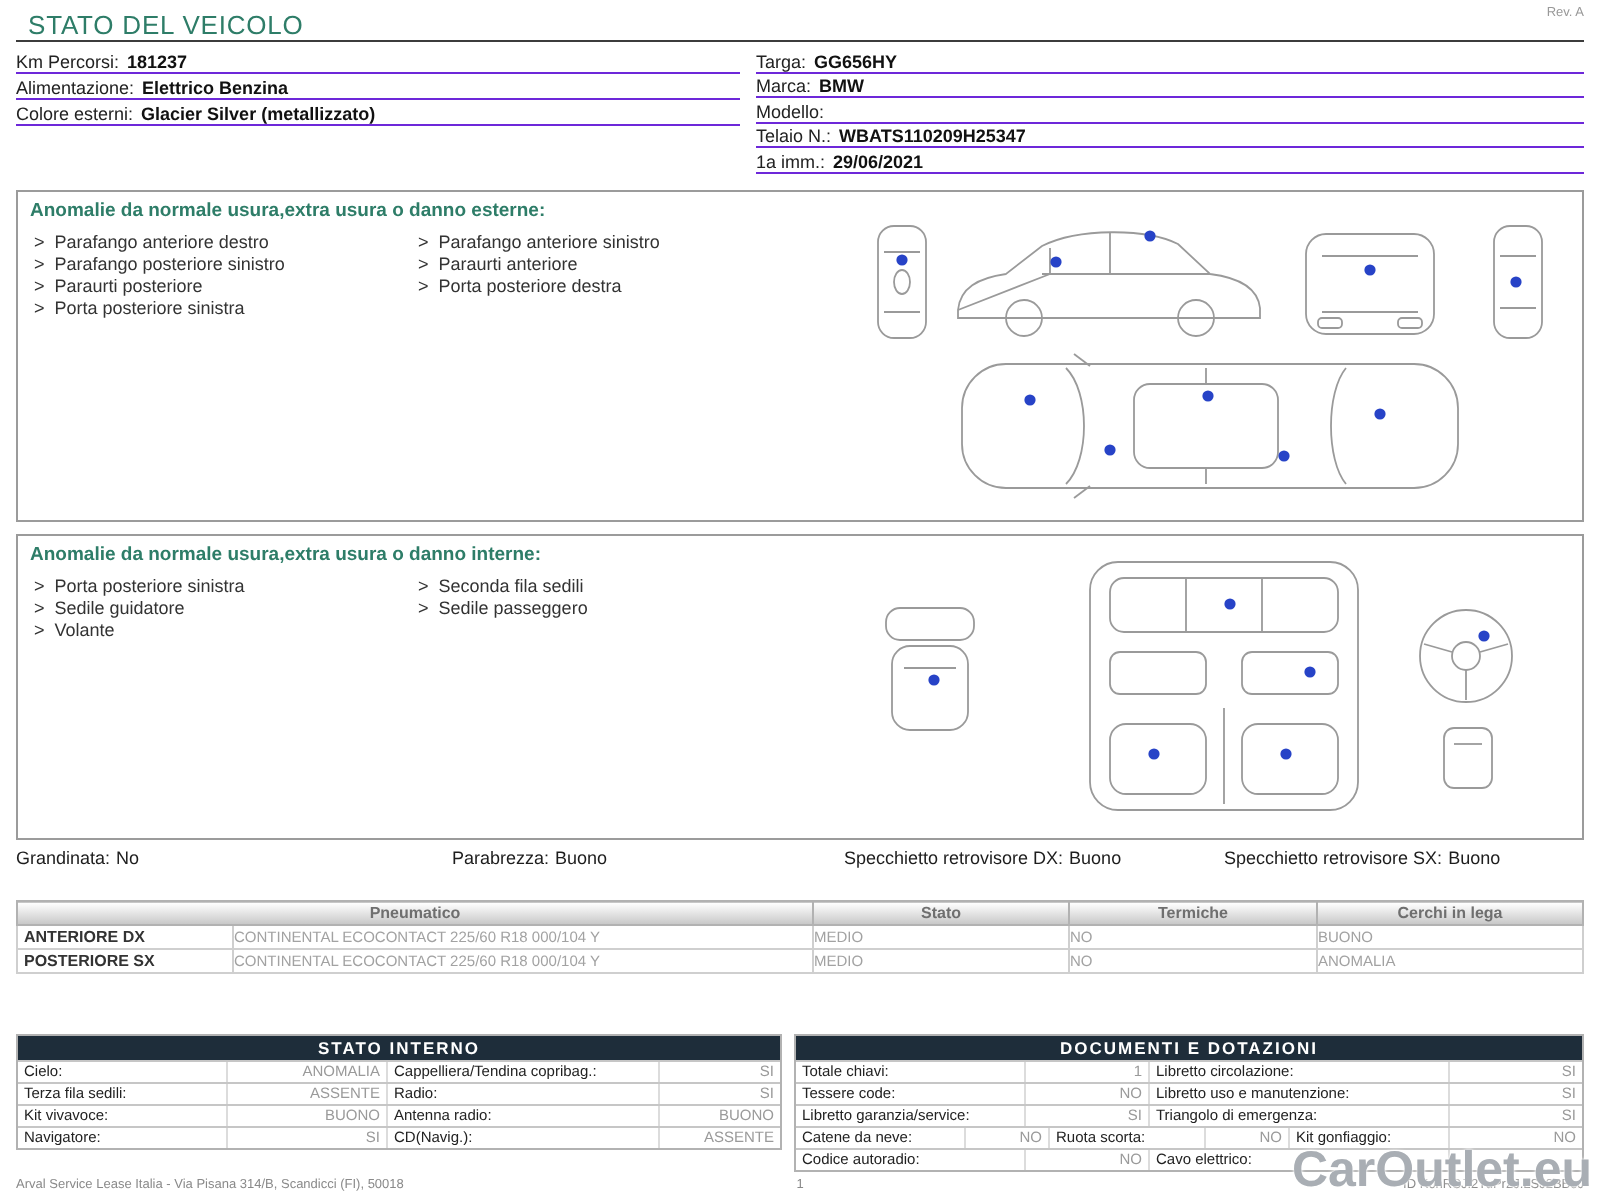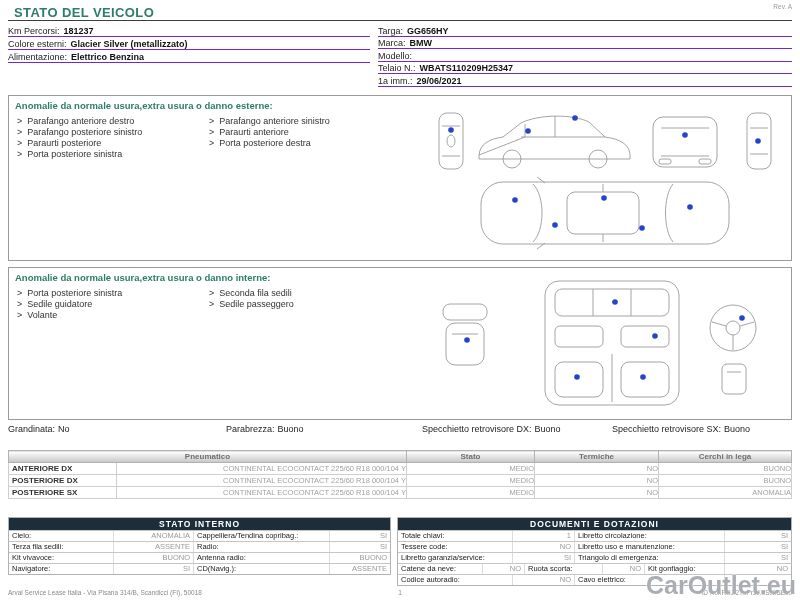--- a/index.html
+++ b/index.html
@@ -1,21 +1,21 @@
 <!DOCTYPE html>
 <html><head>
 <meta charset="utf-8">
 <style>
   * { margin:0; padding:0; box-sizing:border-box; }
   html,body { background:#ffffff; }
   .page {
     position:relative; width:800px; height:600px; background:#fff;
     font-family:"Liberation Sans", sans-serif; color:#222; overflow:hidden;
   }
-  .title { position:absolute; left:14px; top:5px; font-size:13px; font-weight:bold; color:#2e7d68; letter-spacing:.4px; }
+  .title { position:absolute; left:14px; top:5px; font-size:13px; font-weight:normal; color:#2e7d68; letter-spacing:.4px; }
   .rev { position:absolute; right:8px; top:3px; font-size:6.5px; color:#999; }
   .rule-top { position:absolute; left:8px; right:8px; top:20px; border-top:1.5px solid #3c3c3c; }
 
   .info-left  { position:absolute; left:8px;  top:24px; width:362px; }
   .info-right { position:absolute; left:378px; top:24px; width:414px; }
   .info-row { display:flex; align-items:flex-end; height:13px; border-bottom:1px solid #6d28d9; font-size:9px; gap:4px; overflow:hidden; white-space:nowrap; }
   .info-right .info-row { height:12.5px; }
   .info-label { color:#222; }
   .info-value { font-weight:bold; color:#111; }
 
@@ -31,21 +31,21 @@
   .diagram { position:absolute; right:6px; top:8px; }
 
   .cond { position:absolute; left:8px; top:424px; width:784px; font-size:9px; color:#1d1d1d; }
   .cond-row1 { display:grid; grid-template-columns:218px 196px 190px 1fr; }
   .cond-row2 { margin-top:19px; }
   .cond-item { white-space:nowrap; overflow:hidden; }
   .cond-item .cv { margin-left:3px; }
 
   table.tyres { position:absolute; left:8px; top:450px; width:784px; border-collapse:collapse; table-layout:fixed; }
   table.tyres th { background:linear-gradient(#ffffff,#c6c6c6); border:1px solid #b2b2b2; font-size:8px; color:#6f6f6f; font-weight:bold; height:12px; }
-  table.tyres td { border:1px solid #cfcfcf; height:12px; font-size:7.5px; color:#a2a2a2; text-align:right; overflow:hidden; white-space:nowrap; }
+  table.tyres td { border:1px solid #cfcfcf; height:12px; font-size:7.5px; color:#a2a2a2; text-align:left; overflow:hidden; white-space:nowrap; }
   table.tyres td.pos { font-size:8px; color:#333; font-weight:bold; text-align:left; padding-left:3px; }
 
   .btable { position:absolute; top:517px; border:1px solid #b2b2b2; background:#fff; }
   .btable.tleft  { left:8px;  width:383px; }
   .btable.tright { left:397px; width:395px; }
   .bhead { height:12px; background:#1e2d3a; color:#fff; font-size:8.5px; font-weight:bold; text-align:center; letter-spacing:1px; line-height:12px; }
   .brow { display:grid; height:11px; border-top:1px solid #c6c6c6; font-size:7.5px; line-height:10px; }
   .brow .lbl { padding-left:3px; color:#222; border-right:1px solid #dcdcdc; overflow:hidden; white-space:nowrap; }
   .brow .val { padding-right:3px; color:#9a9a9a; text-align:right; border-right:1px solid #dcdcdc; overflow:hidden; white-space:nowrap; }
   .brow .val:last-child { border-right:none; }
@@ -69,26 +69,26 @@
   <div class="title">STATO DEL VEICOLO</div>
   <div class="rev">Rev. A</div>
   <div class="rule-top"></div>
 
   <div class="info-left">
     <div class="info-row">
       <span class="info-label">Km Percorsi:</span>
       <span class="info-value">181237</span>
     </div>
     <div class="info-row">
+      <span class="info-label">Alimentazione:</span>
+      <span class="info-value">Elettrico Benzina</span>
+    </div>
+    <div class="info-row">
       <span class="info-label">Colore esterni:</span>
       <span class="info-value">Glacier Silver (metallizzato)</span>
-    </div>
-    <div class="info-row">
-      <span class="info-label">Alimentazione:</span>
-      <span class="info-value">Elettrico Benzina</span>
     </div>
   </div>
 
   <div class="info-right">
     <div class="info-row">
       <span class="info-label">Targa:</span>
       <span class="info-value">GG656HY</span>
     </div>
     <div class="info-row">
       <span class="info-label">Marca:</span>
@@ -248,27 +248,20 @@
     </thead>
     <tbody>
       <tr>
         <td class="pos">ANTERIORE DX</td>
         <td>CONTINENTAL ECOCONTACT 225/60 R18 000/104 Y</td>
         <td>MEDIO</td>
         <td>NO</td>
         <td>BUONO</td>
       </tr>
       <tr>
-        <td class="pos">POSTERIORE DX</td>
-        <td>CONTINENTAL ECOCONTACT 225/60 R18 000/104 Y</td>
-        <td>MEDIO</td>
-        <td>NO</td>
-        <td>BUONO</td>
-      </tr>
-      <tr>
         <td class="pos">POSTERIORE SX</td>
         <td>CONTINENTAL ECOCONTACT 225/60 R18 000/104 Y</td>
         <td>MEDIO</td>
         <td>NO</td>
         <td>ANOMALIA</td>
       </tr>
     </tbody>
   </table>
 
   <div class="btable tleft">

